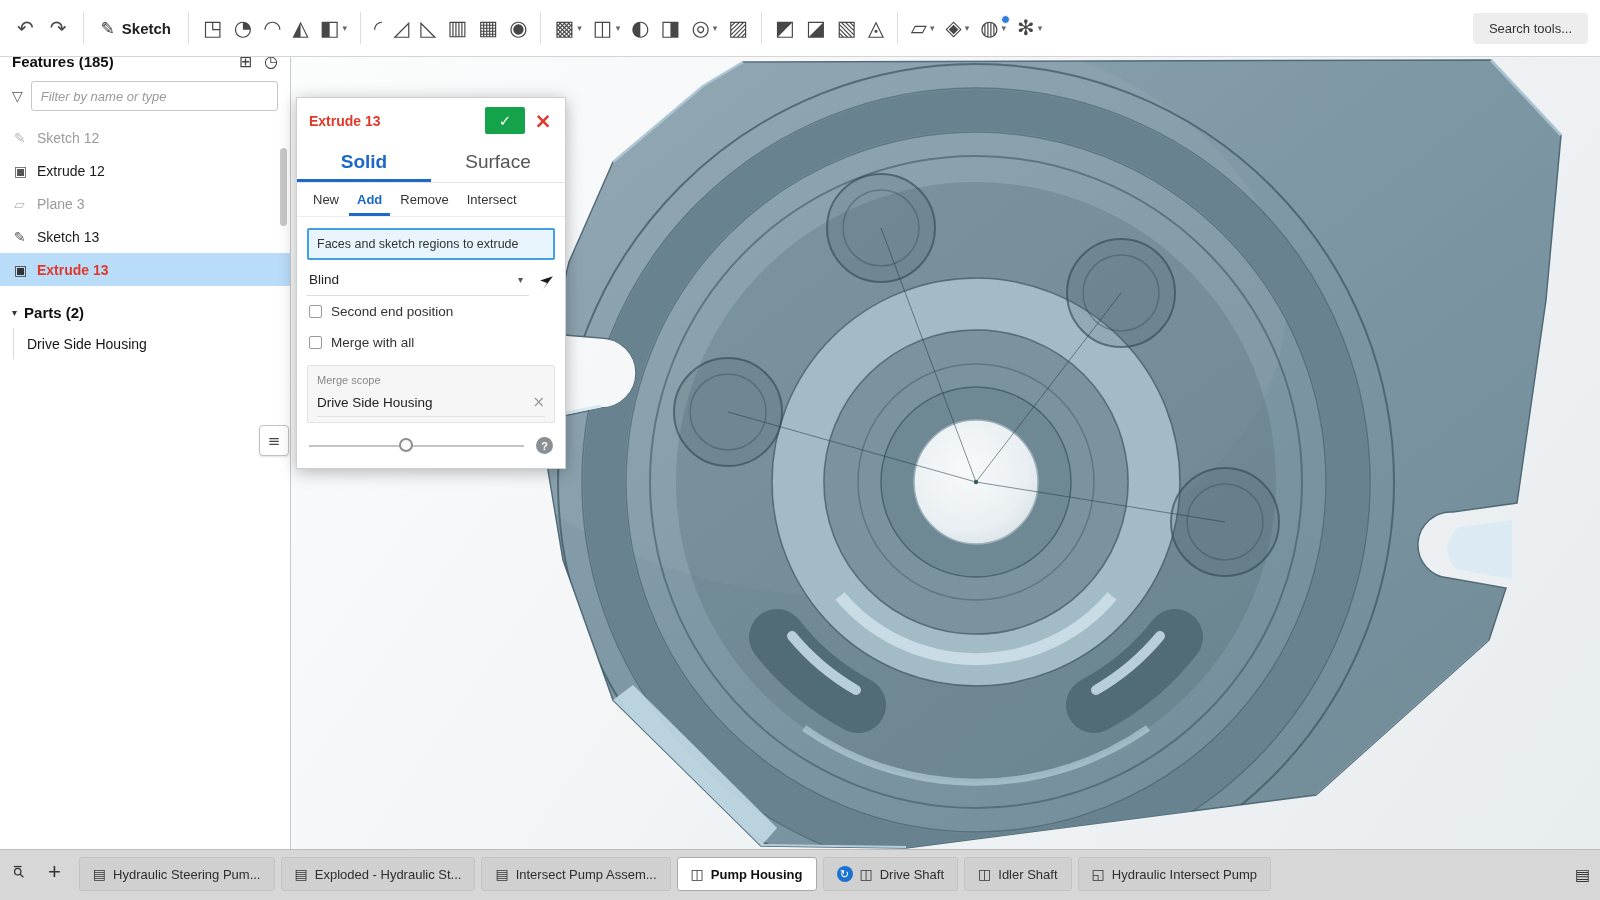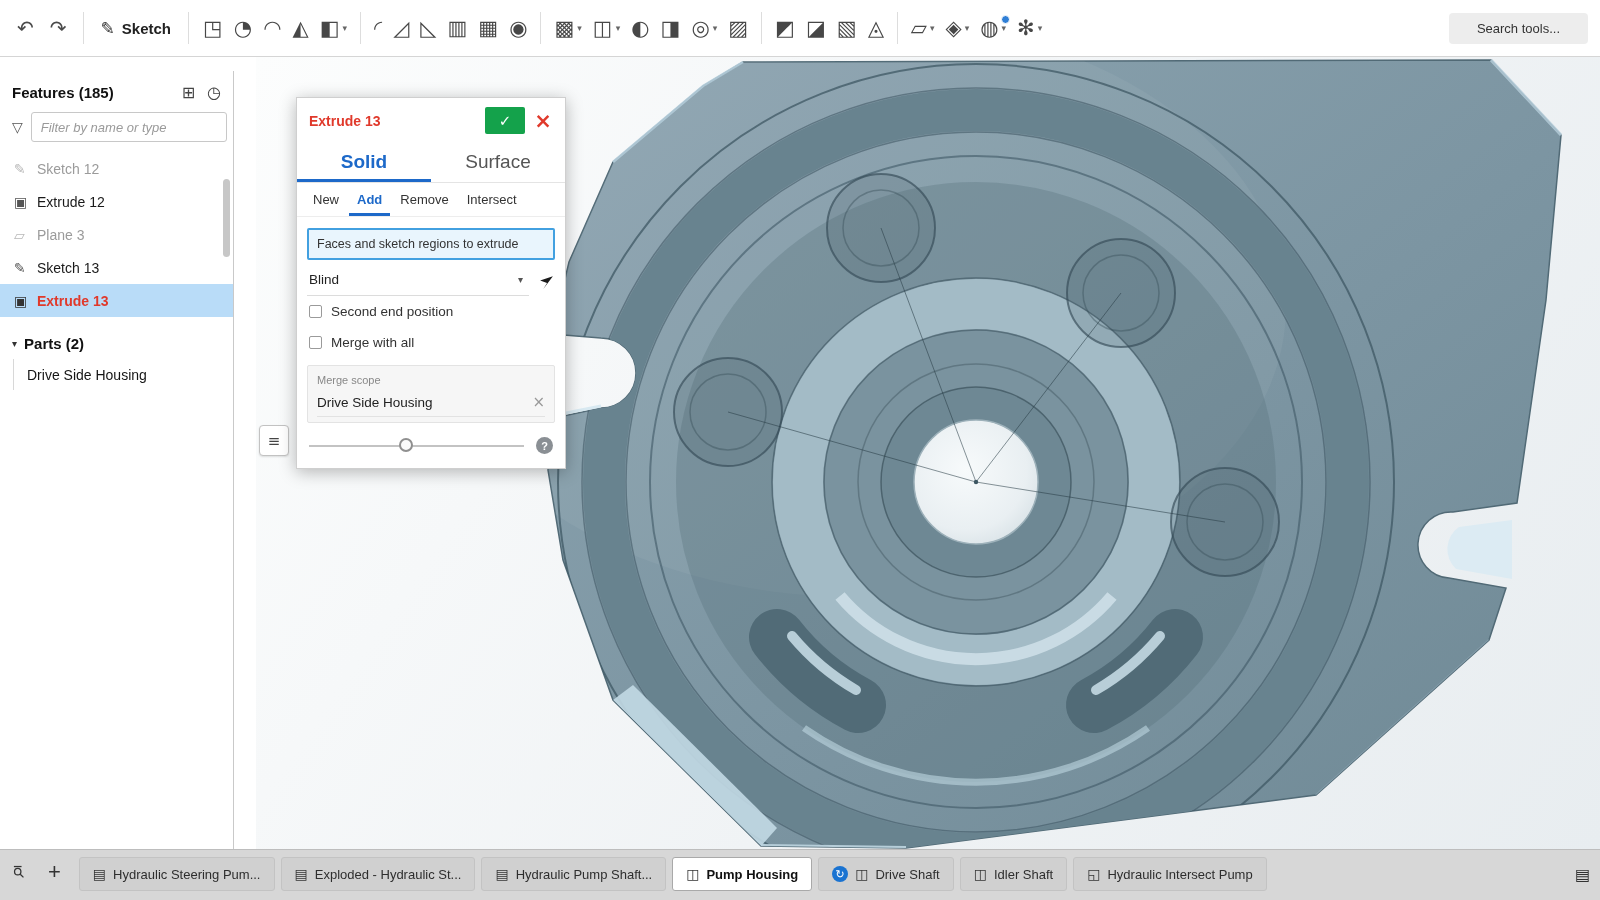--- a/index.html
+++ b/index.html
@@ -20,25 +20,25 @@
   .tb-divider { width:1px; height:32px; background:#ddd; margin:0 7px; flex:none; }
   #sketch-btn { display:flex; align-items:center; gap:7px; padding:4px 8px; cursor:pointer; }
   #sketch-btn .pencil { font-size:17px; color:#333; }
   #sketch-btn .lbl { font-size:15px; font-weight:600; color:#222; }
   #toolbar-icons { display:flex; align-items:center; gap:1px; }
   .tool-btn { position:relative; display:flex; align-items:center; padding:3px 5px; cursor:pointer; border-radius:3px; }
   .tool-glyph { font-size:21px; color:#474747; line-height:1; }
   .tool-caret { font-size:9px; color:#666; margin-left:3px; }
   .tool-badge { position:absolute; top:0; right:1px; width:9px; height:9px; border-radius:50%; background:#2f7fd6; border:1px solid #fff; }
   #toolbar-spacer { flex:1; }
-  #search-tools { background:#ededed; border-radius:4px; padding:8px 28px; font-size:13px; color:#333; margin-right:2px; white-space:nowrap; cursor:text; }
+  #search-tools { background:#ededed; border-radius:4px; padding:8px 16px; font-size:13px; color:#333; margin-right:2px; white-space:nowrap; cursor:text; }
 
   
   #features-panel {
-    position:absolute; top:71px; left:0; width:234px; bottom:51px;
+    position:absolute; top:40px; left:0; width:291px; bottom:51px;
     background:#fff; border-right:1px solid #c9c9c9; z-index:5;
   }
   .fp-header { display:flex; align-items:center; padding:13px 12px 9px; }
   .fp-title { font-weight:700; font-size:15px; color:#111; flex:1; }
   .fp-hicon { font-size:16px; color:#444; margin-left:12px; cursor:pointer; line-height:1; }
   .fp-filter { display:flex; align-items:center; gap:8px; padding:2px 12px 10px; }
   .funnel { color:#555; font-size:14px; cursor:pointer; }
   .fp-input { flex:1; height:30px; border:1px solid #c8c8c8; border-radius:3px; padding:0 9px; font-size:13px; font-family:inherit; color:#555; }
   .fp-input::placeholder { color:#9a9a9a; font-style:italic; }
   .feat-item { display:flex; align-items:center; height:33px; padding-left:14px; font-size:14px; color:#1a1a1a; cursor:pointer; }
@@ -413,21 +413,21 @@
       <div class="doc-tab">
         <span class="tab-icon glyph">▤</span>
         <span class="tab-label">Hydraulic Steering Pum...</span>
       </div>
       <div class="doc-tab">
         <span class="tab-icon glyph">▤</span>
         <span class="tab-label">Exploded - Hydraulic St...</span>
       </div>
       <div class="doc-tab">
         <span class="tab-icon glyph">▤</span>
-        <span class="tab-label">Hydraulic Pump Shaft...</span>
+        <span class="tab-label">Intersect Pump Assem...</span>
       </div>
       <div class="doc-tab active">
         <span class="tab-icon glyph">◫</span>
         <span class="tab-label">Pump Housing</span>
       </div>
       <div class="doc-tab">
         <span class="tab-badge glyph">↻</span>
         <span class="tab-icon glyph">◫</span>
         <span class="tab-label">Drive Shaft</span>
       </div>

